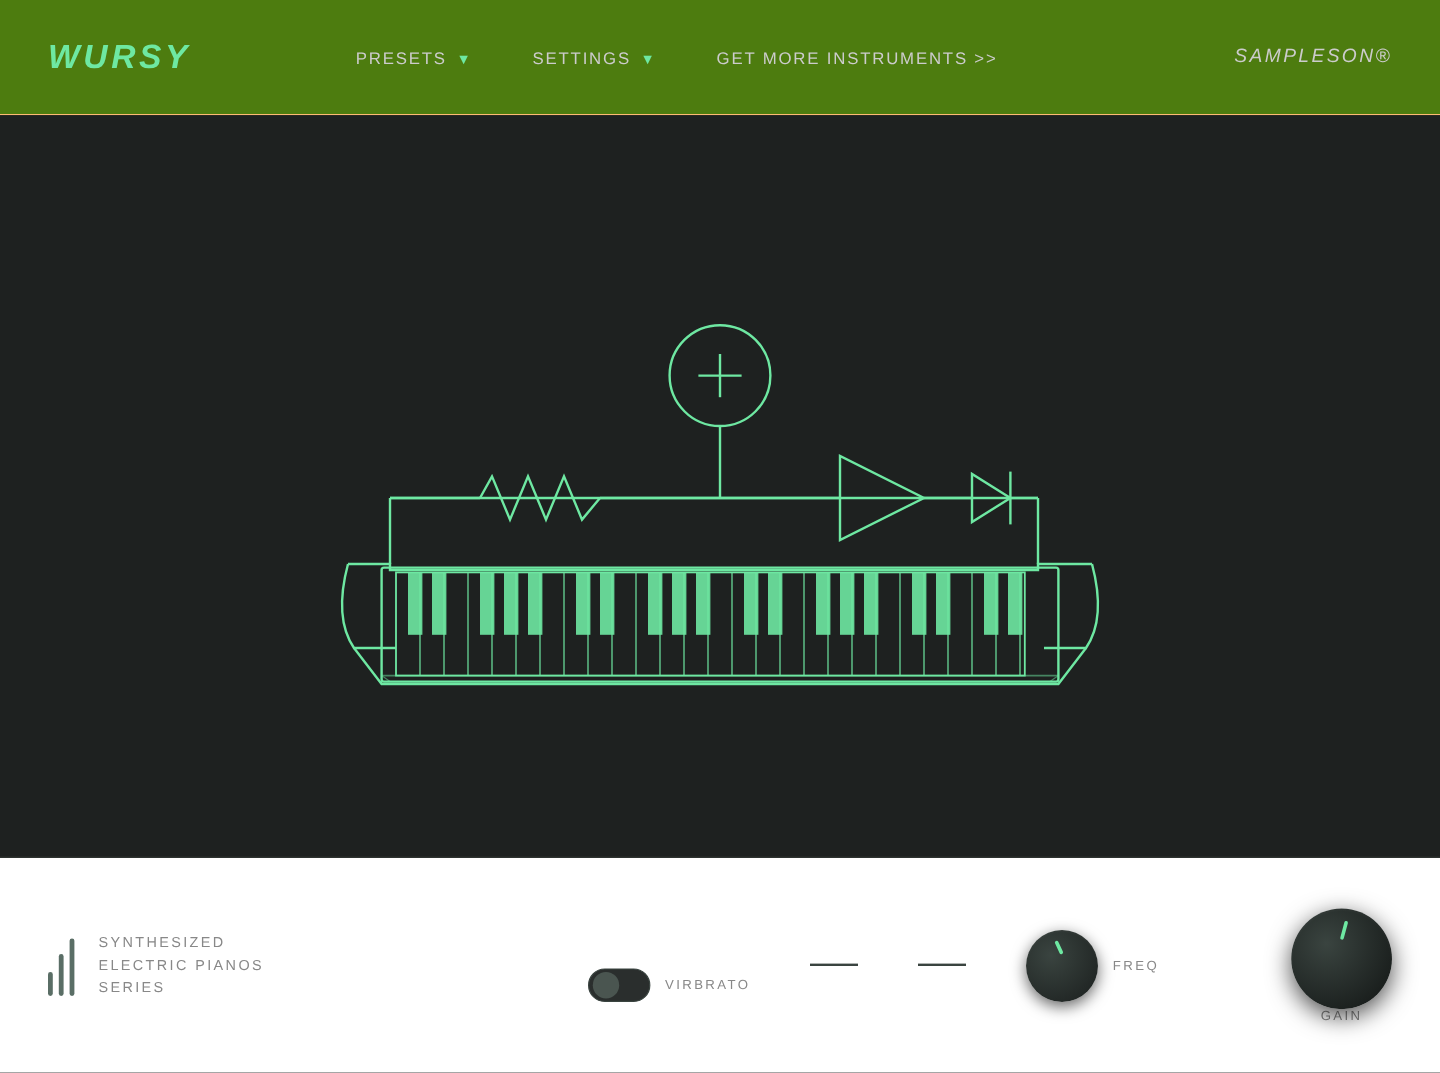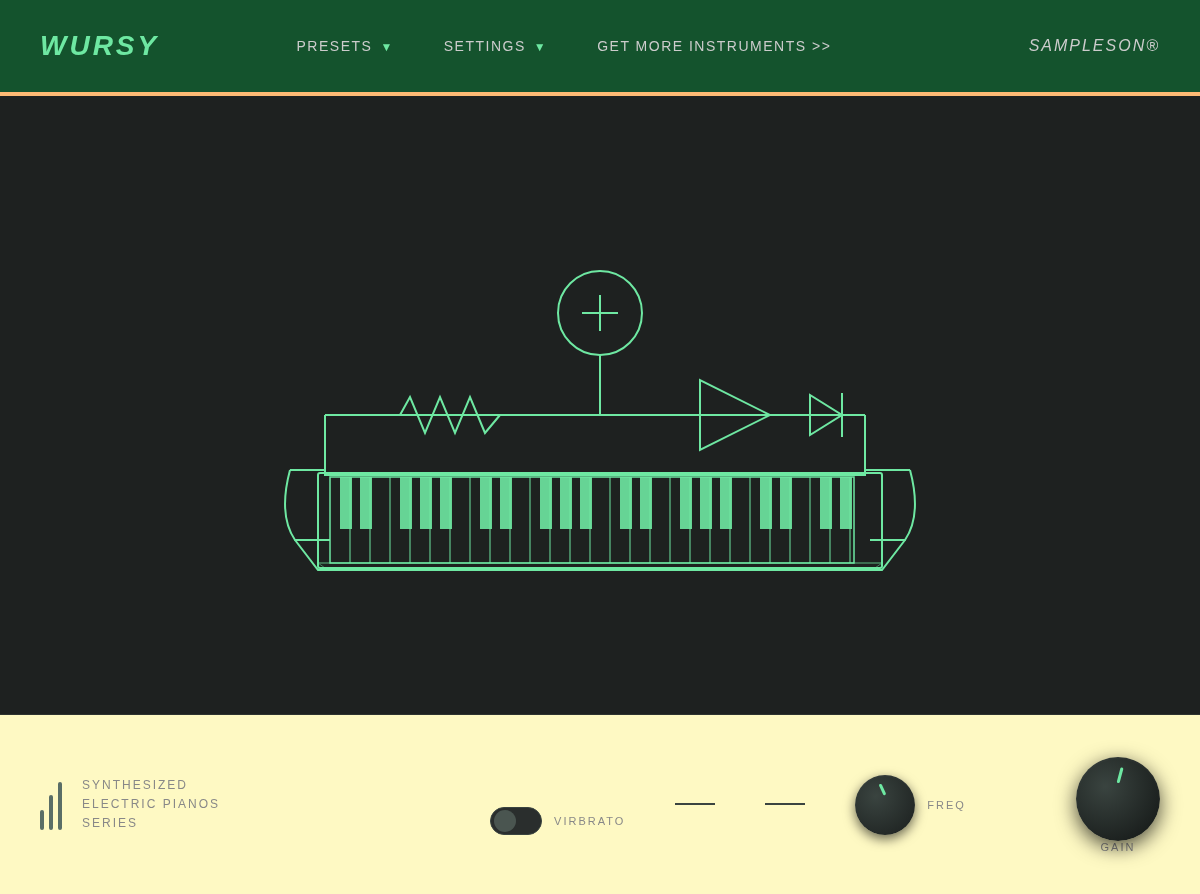--- a/index.html
+++ b/index.html
@@ -9,25 +9,25 @@
       background: #1e2120;
       font-family: 'Arial', sans-serif;
       overflow: hidden;
       color: #6ee8a2;
     }
 
     
     #header {
       width: 100%;
       height: 96px;
-      background: #14532d;
+      background: #4d7c0f;
       display: flex;
       align-items: center;
       padding: 0 40px;
-      border-bottom: 4px solid #fdba74;
+      border-bottom: 1px solid #fdba74;
     }
     #header .logo {
       font-size: 28px;
       font-weight: 900;
       color: #6ee8a2;
       letter-spacing: 3px;
       font-style: italic;
       flex: 0 0 auto;
     }
     #header nav {
@@ -82,21 +82,21 @@
     #instrument-svg {
       width: 860px;
       height: 480px;
       position: relative;
     }
 
     
     #bottom-panel {
       width: 100%;
       height: 180px;
-      background: #fef9c3;
+      background: #ffffff;
       border-top: 1px solid #2e3330;
       display: flex;
       align-items: center;
       padding: 0 40px;
     }
 
     .series-section {
       display: flex;
       align-items: center;
       gap: 20px;

